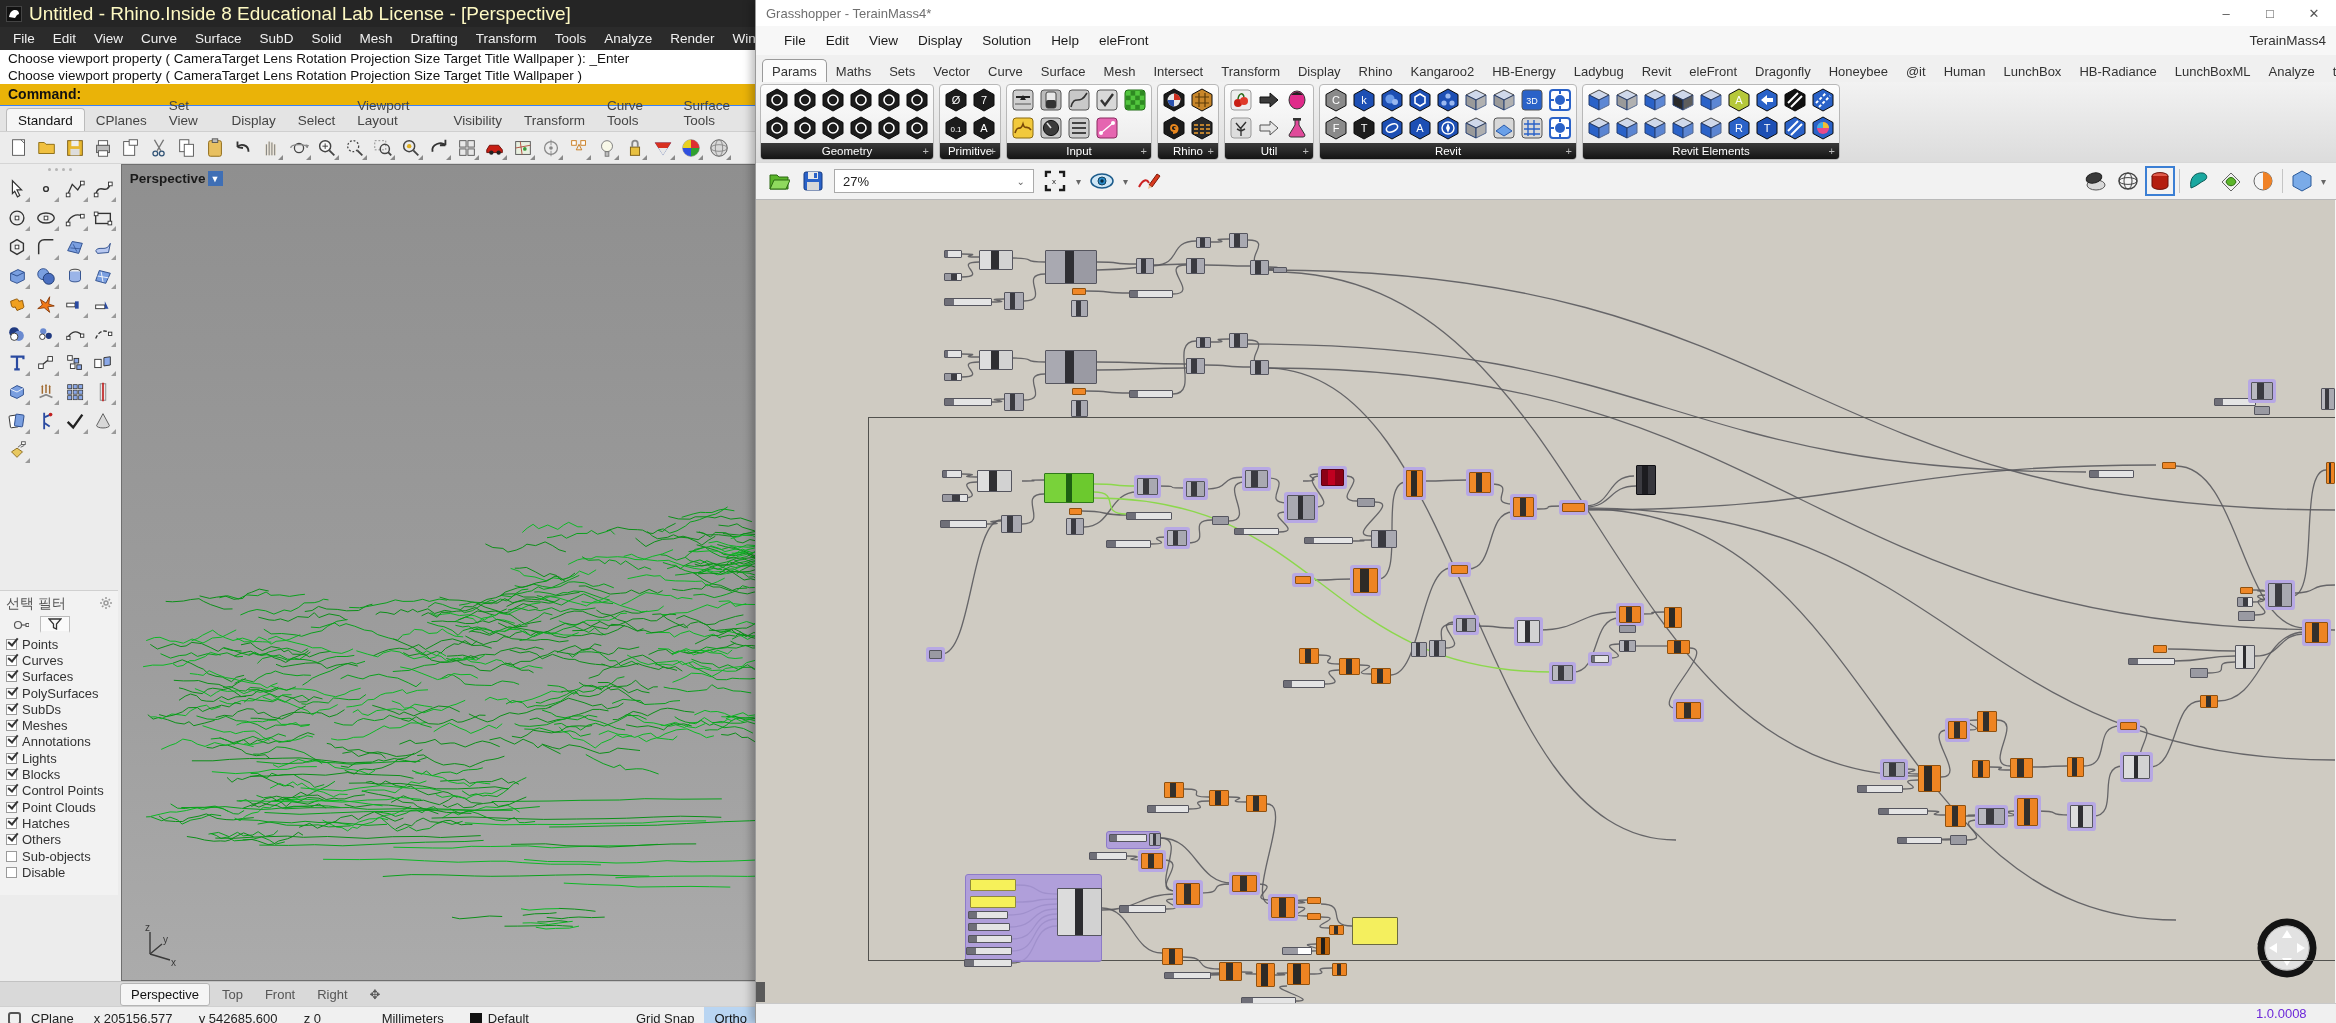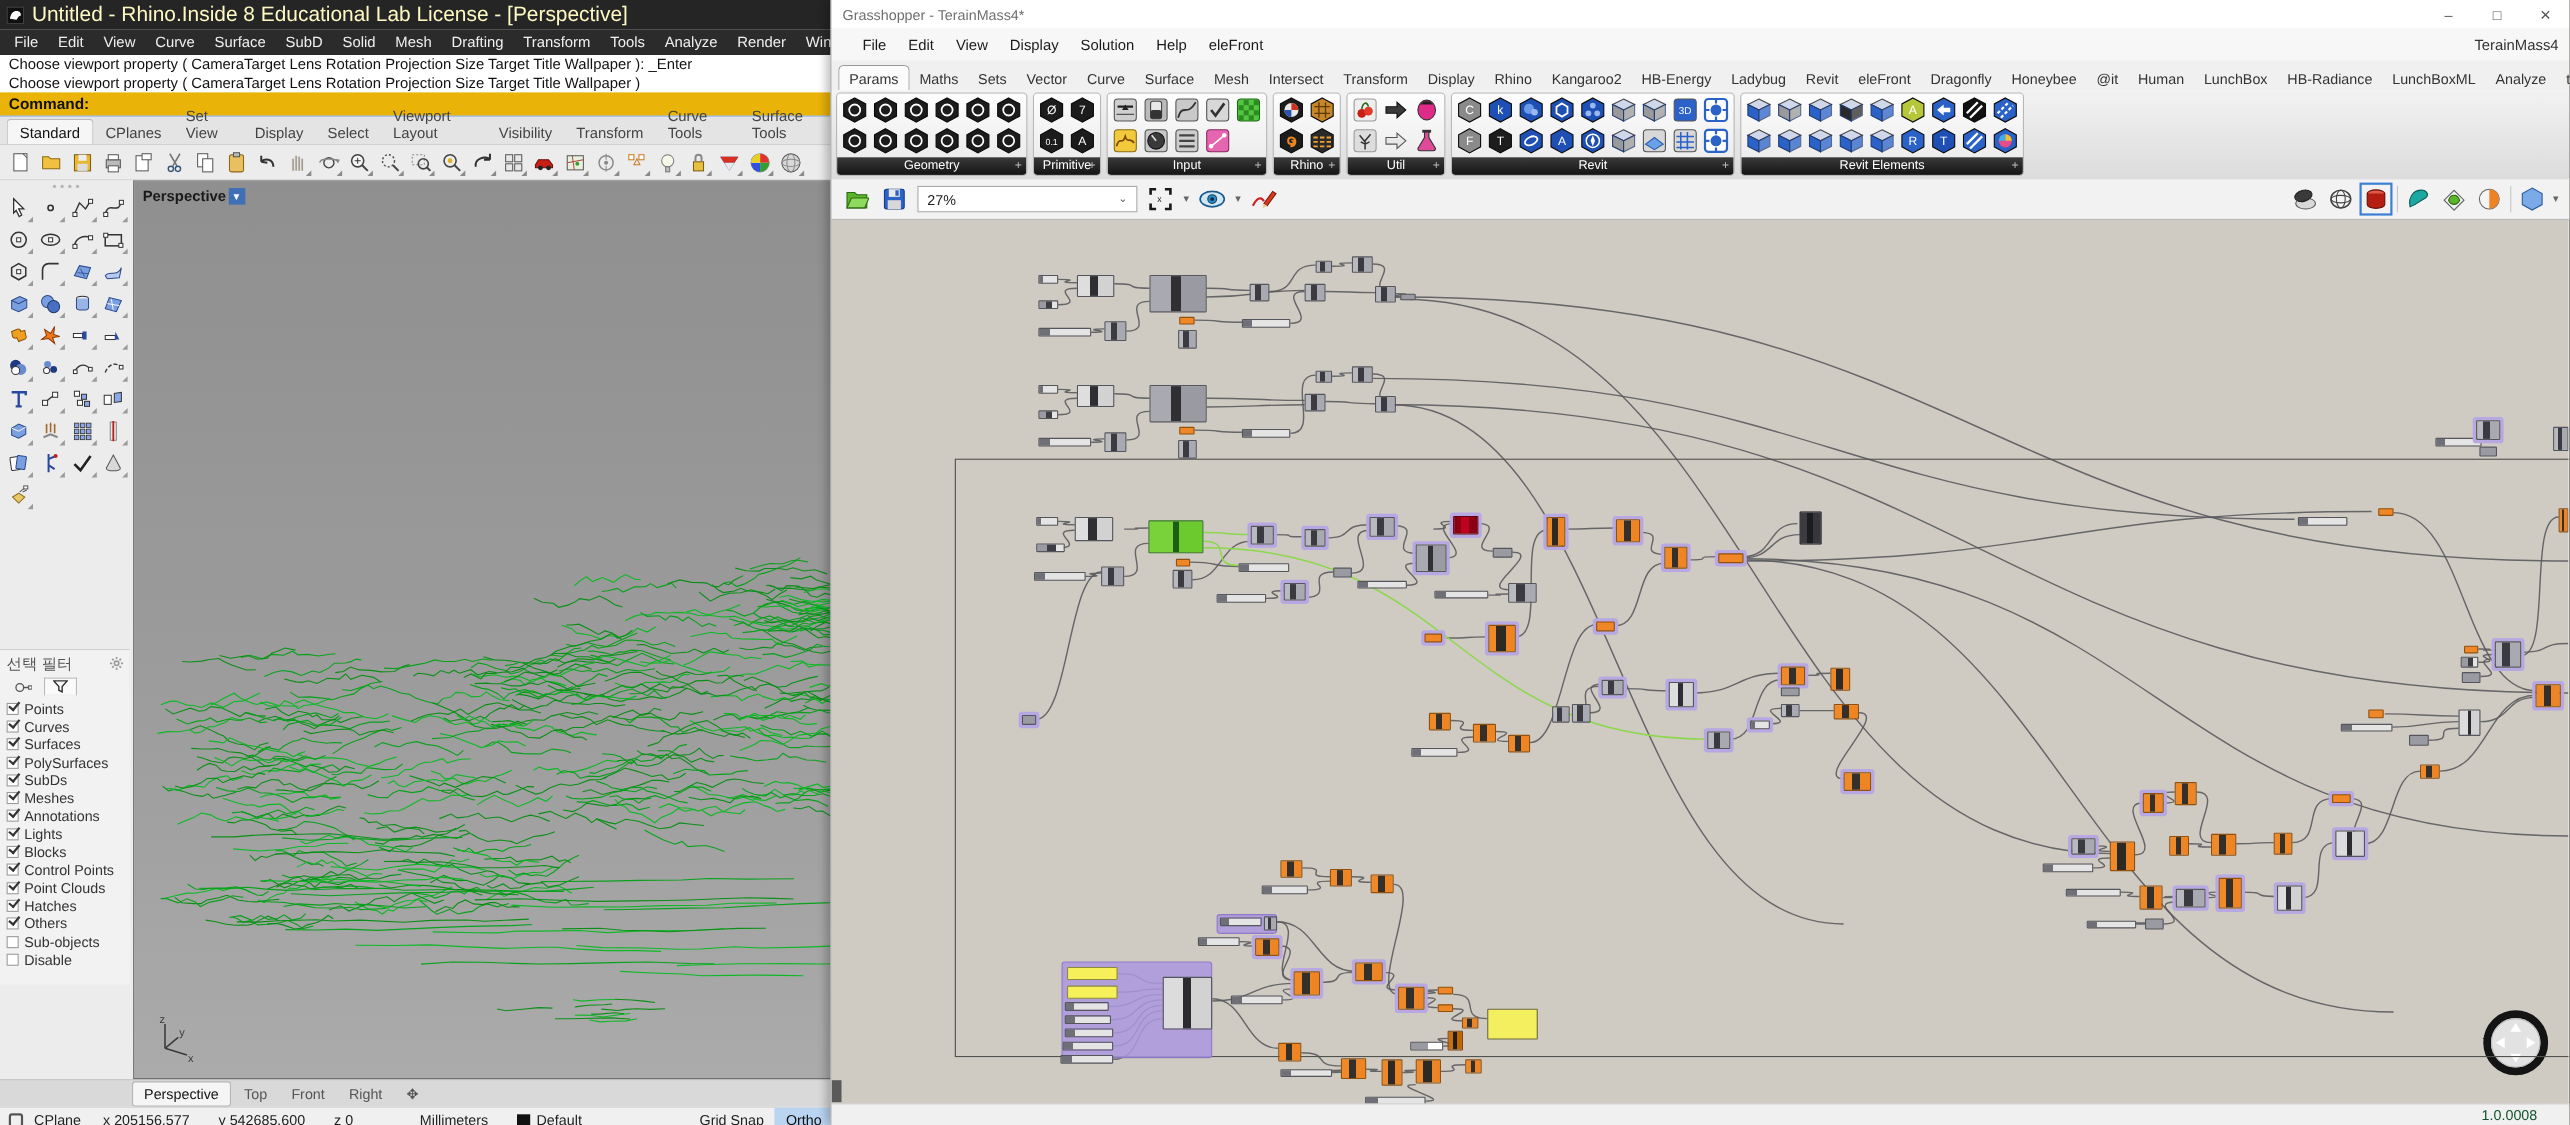--- a/index.html
+++ b/index.html
@@ -96,21 +96,21 @@
   .n-s  { background:linear-gradient(90deg,#6f6f78 0 20%,#e4e4e4 20%); }
   .n-s2 { background:linear-gradient(90deg,#9a9aa2 0 38%,#3c3c42 38% 72%,#e4e4e4 72%); }
   .n-sh { background:linear-gradient(90deg,#9a9aa2 0 55%,#ffffff 55%); }
   .n-sy { background:#f6f15a; border-color:#8f8a3a; }
   .n-st { background:#9a9aa2; }
   .n-so { background:#f08726; border-color:#8f5110; }
   .n-p  { background:#f4ef5e; border-color:#6a6a42; }
   .gh-groupbox { position:absolute; background:rgba(170,152,222,.85); border:1px solid #8d7bc8; border-radius:3px; }
   .gh-frame { position:absolute; border:1px solid #52524e; }
   .gh-bottom { height:20px; background:#f0f0f0; border-top:1px solid #c9c9c9; display:flex; align-items:center; }
-  .gh-version { margin-left:1500px; color:#14532d; font-size:13px; }
+  .gh-version { margin-left:1500px; color:#6d28d9; font-size:13px; }
   .gh-compass { position:absolute; left:1497px; top:716px; }
   .gh-scrollcorner { position:absolute; left:0px; top:782px; width:9px; height:20px; background:#5a5a5a; }
 </style>
 </head>
 <body>
 
 <div id="root">
 
   <div id="rhino">
     <div class="rh-titlebar">

